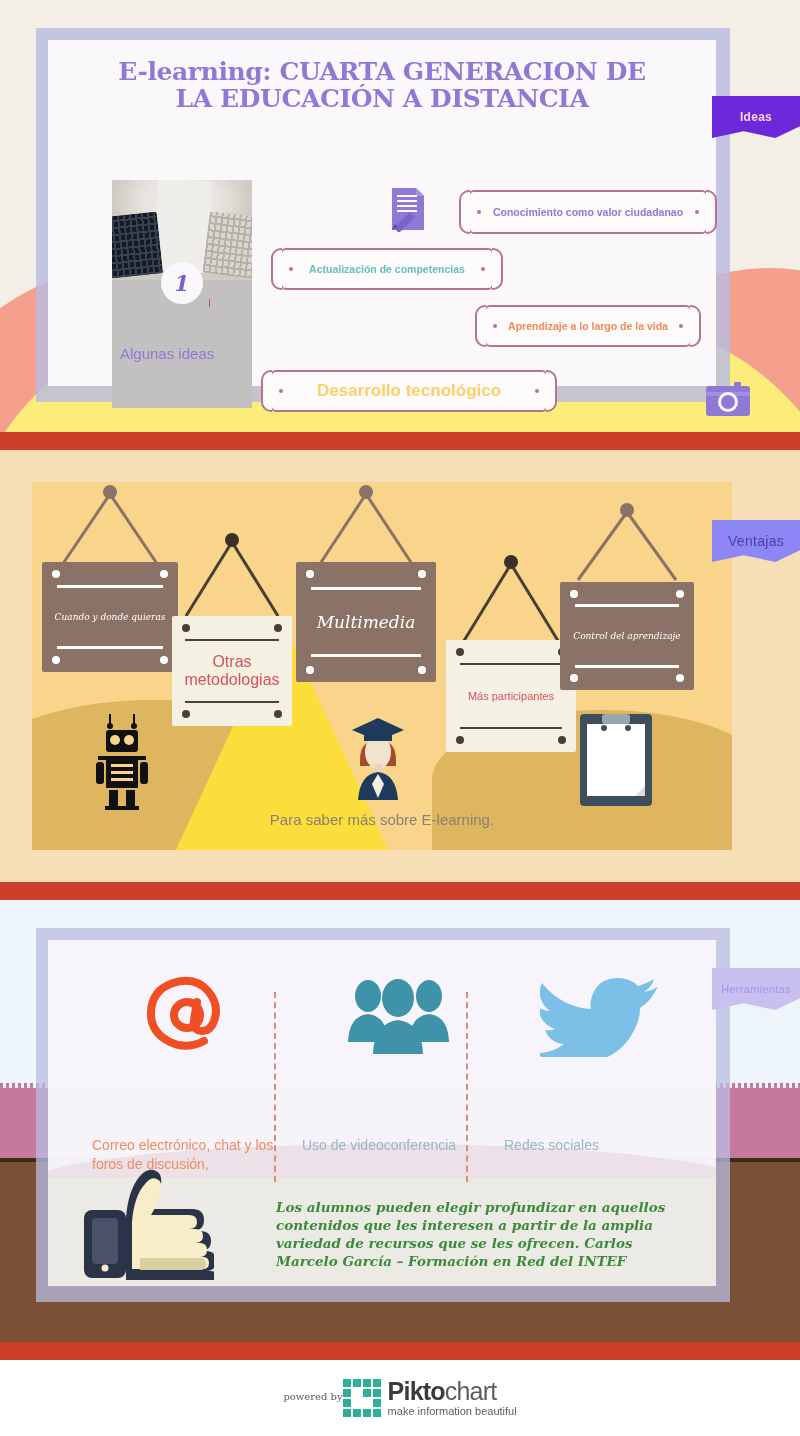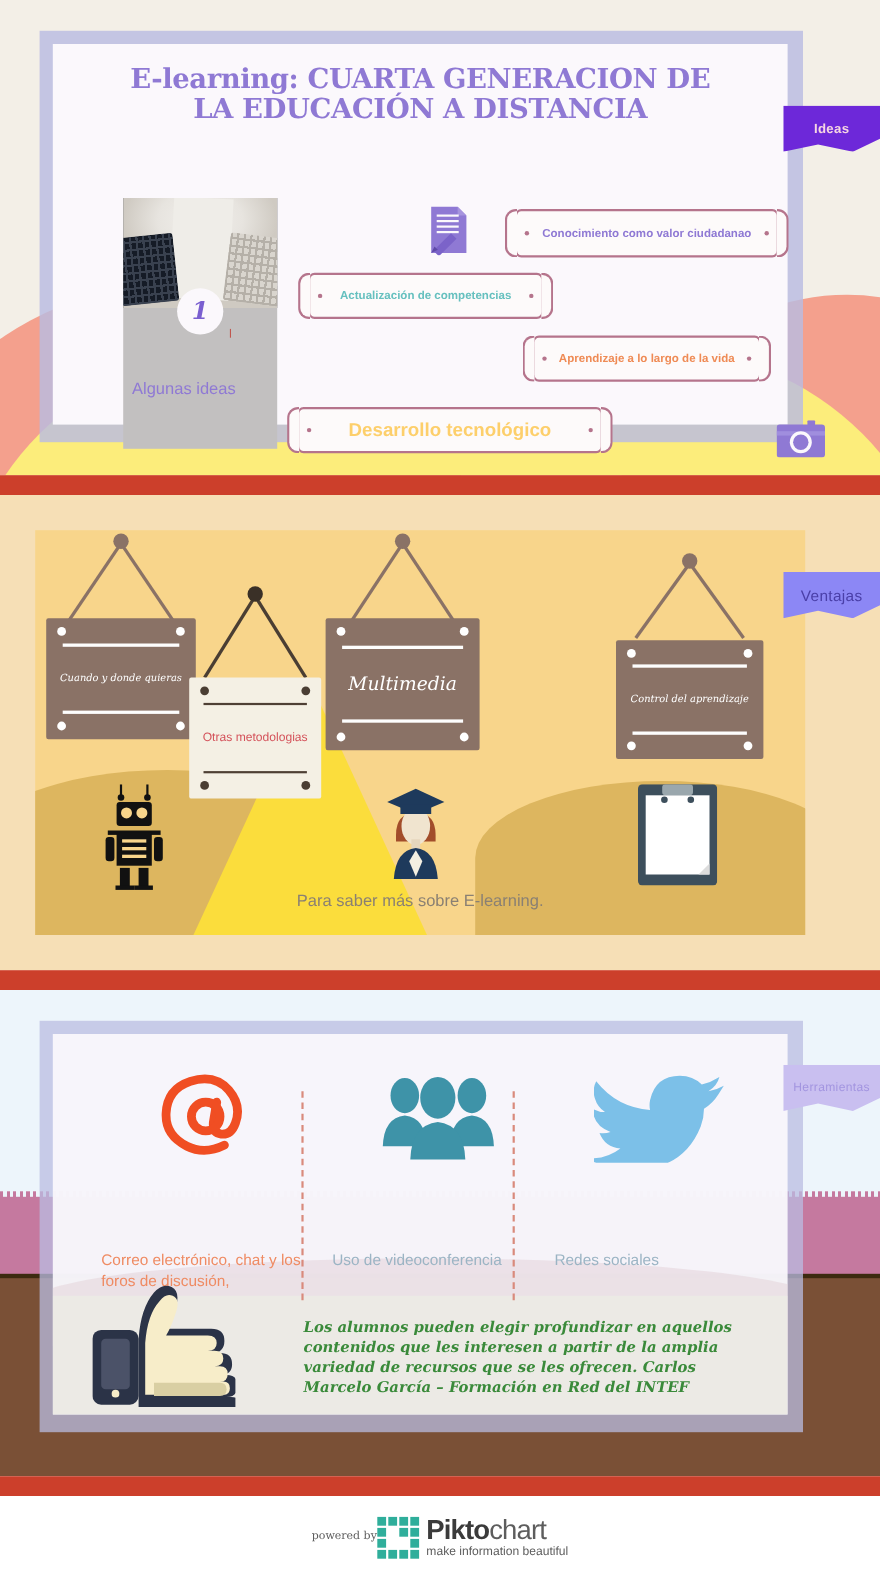--- a/index.html
+++ b/index.html
@@ -376,41 +376,57 @@
           <line x1="60" y1="12" x2="106" y2="86" stroke="#4a3e33" stroke-width="3"></line>
           <circle cx="60" cy="10" r="7" fill="#3a3027"></circle>
         </svg>
         <div class="board" style="height:110px">
           <span class="screw" style="left:10px; top:8px"></span>
           <span class="screw" style="right:10px; top:8px"></span>
           <span class="screw" style="left:10px; bottom:8px"></span>
           <span class="screw" style="right:10px; bottom:8px"></span>
           <span class="rule" style="top:23px; height:2px"></span>
           <span class="rule" style="bottom:23px; height:2px"></span>
-          <span class="label" style="font-size:11px">Otras metodologias</span>
+          <span class="label" style="font-size:16px">Otras metodologias</span>
         </div>
       </div>
 
       <div class="sign dark" style="left:264px; top:0; width:140px; height:200px;">
         <svg class="rope" viewBox="0 0 140 200" preserveAspectRatio="none">
           <line x1="70" y1="12" x2="16" y2="94" stroke="#8a7266" stroke-width="3"></line>
           <line x1="70" y1="12" x2="124" y2="94" stroke="#8a7266" stroke-width="3"></line>
           <circle cx="70" cy="10" r="7" fill="#8a7266"></circle>
         </svg>
         <div class="board" style="height:120px">
           <span class="screw" style="left:10px; top:8px"></span>
           <span class="screw" style="right:10px; top:8px"></span>
           <span class="screw" style="left:10px; bottom:8px"></span>
           <span class="screw" style="right:10px; bottom:8px"></span>
           <span class="rule" style="top:25px"></span>
           <span class="rule" style="bottom:25px"></span>
           <span class="label" style="font-size:17px">Multimedia</span>
         </div>
       </div>
 
+      <div class="sign light" style="left:414px; top:70px; width:130px; height:200px;">
+        <svg class="rope" viewBox="0 0 130 200" preserveAspectRatio="none">
+          <line x1="65" y1="12" x2="16" y2="92" stroke="#4a3e33" stroke-width="3"></line>
+          <line x1="65" y1="12" x2="114" y2="92" stroke="#4a3e33" stroke-width="3"></line>
+          <circle cx="65" cy="10" r="7" fill="#3a3027"></circle>
+        </svg>
+        <div class="board" style="height:112px">
+          <span class="screw" style="left:10px; top:8px"></span>
+          <span class="screw" style="right:10px; top:8px"></span>
+          <span class="screw" style="left:10px; bottom:8px"></span>
+          <span class="screw" style="right:10px; bottom:8px"></span>
+          <span class="rule" style="top:23px; height:2px"></span>
+          <span class="rule" style="bottom:23px; height:2px"></span>
+          <span class="label" style="font-size:11px">Más participantes</span>
+        </div>
+      </div>
 
       <div class="sign dark" style="left:528px; top:18px; width:134px; height:190px;">
         <svg class="rope" viewBox="0 0 134 190" preserveAspectRatio="none">
           <line x1="67" y1="12" x2="18" y2="80" stroke="#8a7266" stroke-width="3"></line>
           <line x1="67" y1="12" x2="116" y2="80" stroke="#8a7266" stroke-width="3"></line>
           <circle cx="67" cy="10" r="7" fill="#8a7266"></circle>
         </svg>
         <div class="board" style="height:108px">
           <span class="screw" style="left:10px; top:8px"></span>
           <span class="screw" style="right:10px; top:8px"></span>

